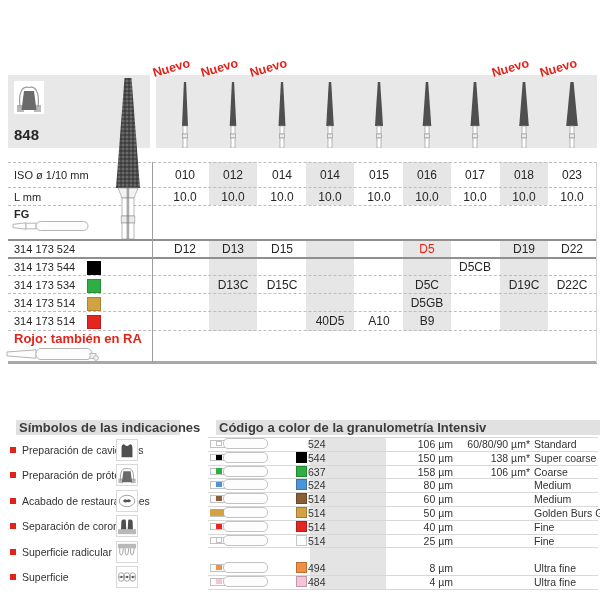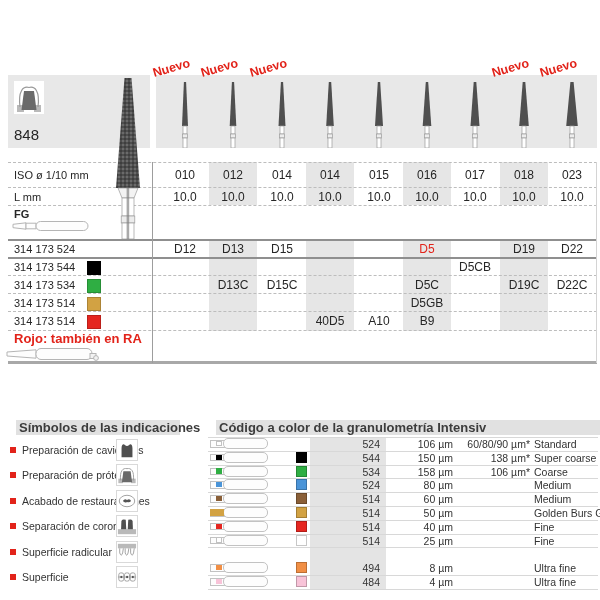--- a/index.html
+++ b/index.html
@@ -3,21 +3,21 @@
 <meta charset="utf-8">
 <style>
   html,body{margin:0;padding:0;background:#fff}
   body{width:600px;height:600px;position:relative;overflow:hidden;
        font-family:"Liberation Sans","DejaVu Sans",sans-serif;color:#262626;}
   .abs{position:absolute}
   
   .hdr-left{left:8px;top:75px;width:142px;height:73px;background:#e8e8e8}
   .hdr-right{left:156px;top:75px;width:441px;height:73px;background:#e8e8e8}
   .icon848{left:14px;top:81px;width:30px;height:33px;background:#fff}
-  .prodnum{left:14px;top:126px;font-size:15px;font-weight:normal}
+  .prodnum{left:14px;top:126px;font-size:15px;font-weight:bold}
   .nuevo{position:absolute;top:66px;color:#e2231a;font-weight:bold;font-size:12.5px;
          transform:rotate(-16deg);transform-origin:left bottom;white-space:nowrap}
   .vband{position:absolute;width:48px;background:#e6e6e6}
   .vb-top{top:162px;height:43px}
   .vb-mid{top:241px;height:90px}
   .hline{position:absolute;left:8px;width:589px;height:0;border-top:1px dashed #bdbdbd}
   .hthick{position:absolute;left:8px;width:589px;height:2px;background:#8f8f8f}
   .hbottom{position:absolute;left:8px;top:361px;width:589px;height:3px;background:#a8a8a8}
   .vline{position:absolute;left:152px;top:162px;width:1px;height:201px;background:#9d9d9d}
   .vline-r{position:absolute;left:596px;top:162px;width:1px;height:201px;background:#d4d4d4}
@@ -37,21 +37,21 @@
   .hd-sym{left:16px;width:164px}
   .hd-gran{left:216px;width:442px}
   .symrow{position:absolute;left:8px;width:196px;height:22px}
   .symrow .bullet{position:absolute;left:2px;top:8px;width:6px;height:6px;background:#e2231a}
   .symrow .lbl{position:absolute;left:14px;top:4px;font-size:10.5px;line-height:14px;color:#333;white-space:nowrap}
   .symrow .ic{position:absolute;left:108px;top:0;width:22px;height:22px;background:#fff;border:1px solid #d9d9d9;box-sizing:border-box}
   .gran-band{position:absolute;left:310px;top:437px;width:76px;height:153px;background:#e4e4e4}
   .gran{position:absolute;left:208px;top:437px;width:390px;height:153px;border-top:1px solid #d8d8d8}
   .grow{position:absolute;left:0;width:390px;height:13.8px;border-bottom:1px solid #d8d8d8;box-sizing:border-box;font-size:10.5px;line-height:13px;color:#333}
   .grow span{position:absolute;top:0;white-space:nowrap}
-  .g-code{left:100px;width:72px;text-align:right}
+  .g-code{left:100px;width:72px;}
   .g-size{left:180px;width:65px;text-align:right}
   .g-alt{left:250px;width:72px;text-align:right}
   .g-name{left:326px}
   .gsw{position:absolute;left:88px;top:2px;width:9px;height:9px;border:1px solid rgba(0,0,0,.22);background:#fff}
   .mb{position:absolute;left:2px;top:2px;width:56px;height:10px}
   .mb .mb-tip{position:absolute;left:0;top:2px;width:14px;height:5.5px;border:1px solid #c2c2c2;background:#fdfdfd}
   .mb .mb-body{position:absolute;left:13px;top:0;width:43px;height:9px;border:1px solid #c2c2c2;border-radius:5px;background:#fdfdfd}
   .mb .mb-band{position:absolute;left:6px;top:2.8px;width:6px;height:5.2px;background:#fff}
   .mb .mb-band.empty{border:1px solid #c2c2c2;box-sizing:border-box}
   .mb .mb-band.wide{left:0;top:2px;width:14px;height:7px}
@@ -332,21 +332,21 @@
     <span class="g-alt">138 µm*</span>
     <span class="g-name">Super coarse</span>
   </div>
   <div class="grow" style="top:27.6px">
     <span class="mb">
         <span class="mb-tip"></span>
         <span class="mb-body"></span>
         <span class="mb-band" style="background-color: rgb(47, 174, 67);"></span>
       </span>
     <span class="gsw" style="background-color: rgb(47, 174, 67);"></span>
-    <span class="g-code">534</span>
+    <span class="g-code">637</span>
     <span class="g-size">158 µm</span>
     <span class="g-alt">106 µm*</span>
     <span class="g-name">Coarse</span>
   </div>
   <div class="grow" style="top:41.4px">
     <span class="mb">
         <span class="mb-tip"></span>
         <span class="mb-body"></span>
         <span class="mb-band" style="background-color: rgb(74, 148, 216);"></span>
       </span>

